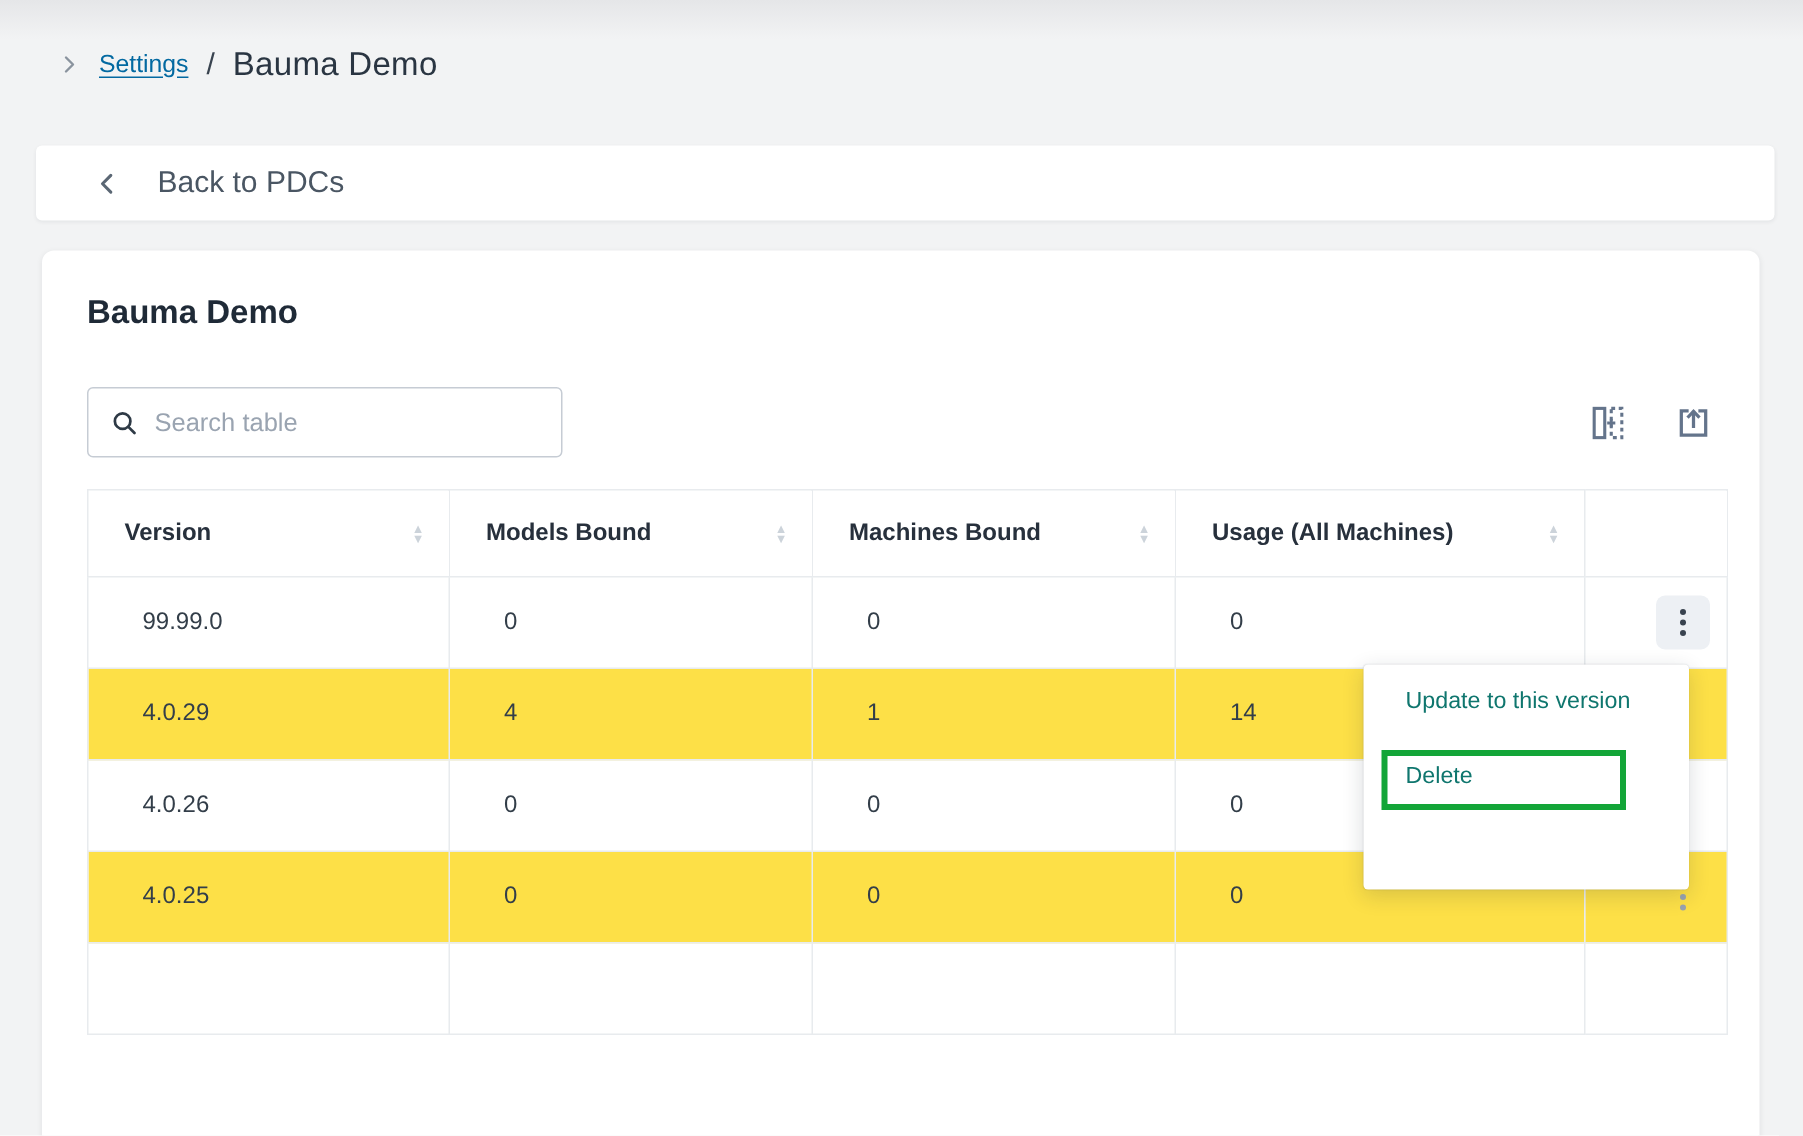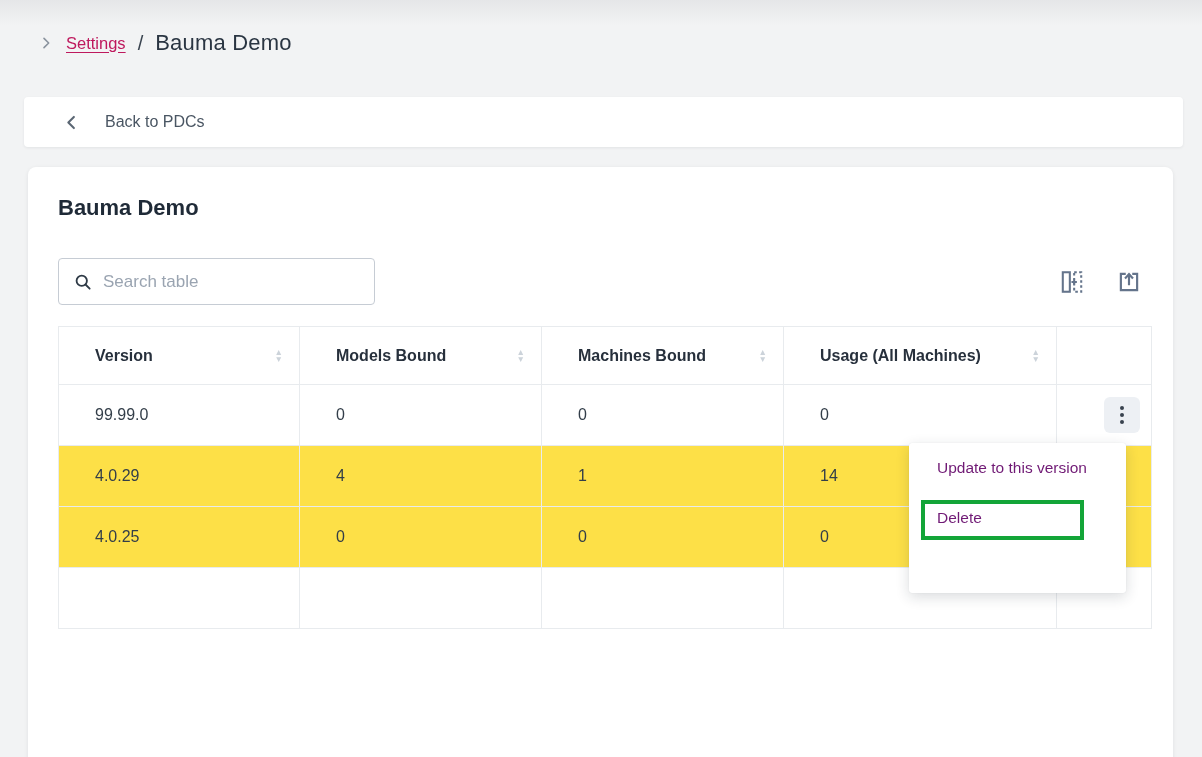--- a/index.html
+++ b/index.html
@@ -11,32 +11,32 @@
   }
   body::before {
     content:""; position:absolute; left:0; top:0; right:0; height:26px;
     background:linear-gradient(180deg,#e5e6e8 0%, #f2f3f4 100%);
     pointer-events:none;
   }
 
   
   .breadcrumb { position:absolute; left:38px; top:30px; display:flex; align-items:center; gap:12px; }
   .crumb-chevron { display:flex; align-items:center; }
-  .crumb-link { font-size:16.5px; color:#be185d; text-decoration:underline; text-underline-offset:3px; cursor:pointer; }
+  .crumb-link { font-size:16.5px; color:#0369a1; text-decoration:underline; text-underline-offset:3px; cursor:pointer; }
   .crumb-sep { font-size:20px; color:#39434f; }
   .crumb-current { font-size:22px; color:#2a3542; letter-spacing:.2px; }
 
   
   .backbar {
     position:absolute; left:24px; top:97px; width:1159px; height:50px;
     background:#ffffff; border-radius:4px;
     box-shadow:0 1px 3px rgba(20,30,40,.07);
     display:flex; align-items:center; padding-left:38px; gap:24px; cursor:pointer;
   }
-  .backbar-label { font-size:16px; color:#4a5663; }
+  .backbar-label { font-size:20px; color:#4a5663; }
 
   
   .card {
     position:absolute; left:28px; top:167px; width:1145px; height:640px;
     background:#ffffff; border-radius:8px;
     box-shadow:0 1px 4px rgba(20,30,40,.08);
     overflow:hidden;
   }
   .card-title { position:absolute; left:30px; top:28px; font-size:22px; font-weight:bold; color:#1f2a37; }
 
@@ -57,21 +57,21 @@
   .icon-columns { left:1030px; top:101px; }
   .icon-export  { left:1087px; top:101px; }
 
   
   table.data {
     position:absolute; left:30px; top:159px; width:1093px;
     border-collapse:collapse; table-layout:fixed;
   }
   table.data th, table.data td { border:1px solid #e8ebee; }
   table.data th {
-    height:58px; text-align:left; padding-left:36px; background:#fff;
+    height:58px; text-align:left; padding-left:24px; background:#fff;
     font-size:16px; font-weight:bold; color:#27303c; position:relative;
   }
   table.data td { height:61px; padding-left:36px; font-size:16px; color:#333e49; background:#fff; }
   tbody tr.stripe td { background:#fde047; }
   .sorter {
     position:absolute; right:16px; top:50%; transform:translateY(-50%);
     display:flex; flex-direction:column; gap:2px; color:#ccd3da;
     font-size:8.5px; line-height:7px; cursor:pointer;
   }
   td.actions { padding:0; text-align:center; }
@@ -84,21 +84,21 @@
   .kebab.active .dot { background:#39434f; }
 
   
   .ctx-menu {
     position:absolute; left:909px; top:443px; width:217px; height:150px;
     background:#ffffff; border-radius:3px; z-index:20;
     box-shadow:0 4px 14px rgba(25,35,50,.16), 0 0 1px rgba(25,35,50,.12);
   }
   .ctx-item {
     height:50px; display:flex; align-items:center; padding-left:28px;
-    font-size:15.5px; color:#701a75; cursor:pointer; white-space:nowrap;
+    font-size:15.5px; color:#0f766e; cursor:pointer; white-space:nowrap;
   }
   .highlight-box {
     position:absolute; left:12px; top:57px; width:163px; height:40px;
     border:4px solid #13a538; z-index:25; pointer-events:none;
   }
 </style>
 </head>
 <body>
 
 <div class="breadcrumb">
@@ -182,20 +182,31 @@
         <td>4.0.29</td>
         <td>4</td>
         <td>1</td>
         <td>14</td>
         <td class="actions"><span class="kebab">
               <span class="dot"></span>
               <span class="dot"></span>
               <span class="dot"></span>
             </span></td>
       </tr>
+      <tr>
+        <td>4.0.26</td>
+        <td>0</td>
+        <td>0</td>
+        <td>0</td>
+        <td class="actions"><span class="kebab">
+              <span class="dot"></span>
+              <span class="dot"></span>
+              <span class="dot"></span>
+            </span></td>
+      </tr>
       <tr class="stripe">
         <td>4.0.25</td>
         <td>0</td>
         <td>0</td>
         <td>0</td>
         <td class="actions"><span class="kebab">
               <span class="dot"></span>
               <span class="dot"></span>
               <span class="dot"></span>
             </span></td>

